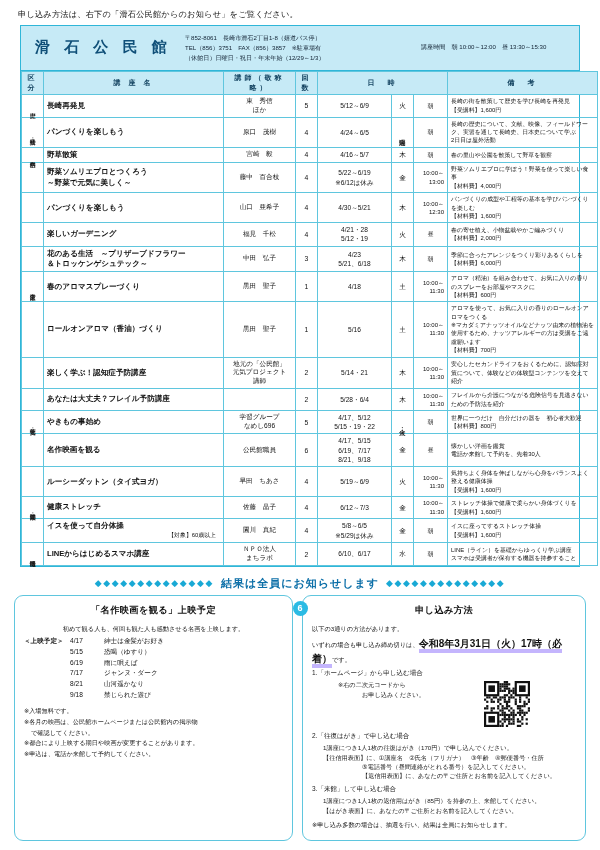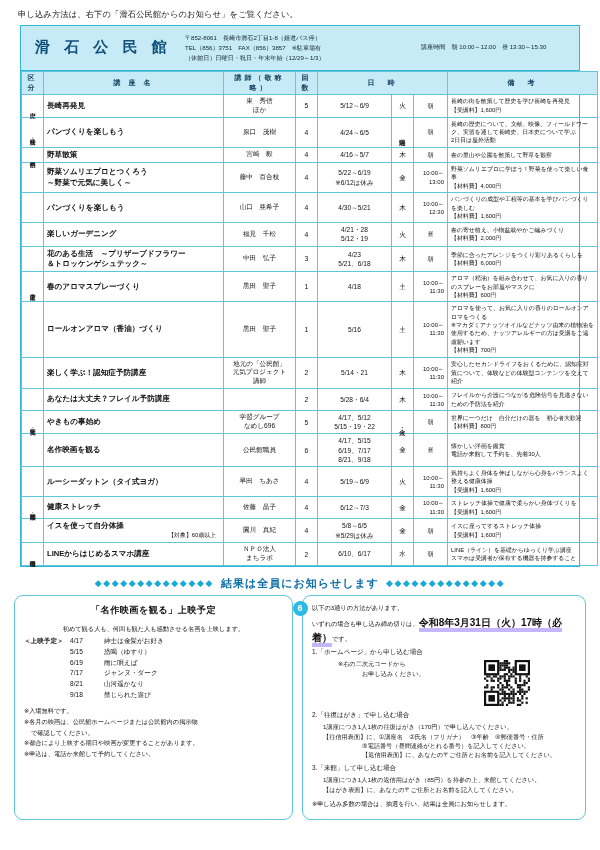--- a/index.html
+++ b/index.html
@@ -457,20 +457,21 @@
       <div class="notes" id="movie-notes">
           <p>※入場無料です。</p>
           <p>※各月の映画は、公民館ホームページまたは公民館内の掲示物</p>
           <p class="cont">で確認してください。</p>
           <p>※都合により上映する期日や映画が変更することがあります。</p>
           <p>※申込は、電話か来館して予約してください。</p>
         </div>
     </div>
 
     <div class="box right">
+      <h3>申し込み方法</h3>
       <p>以下の3通りの方法があります。</p>
       <p class="deadline">
         <span>いずれの場合も申し込み締め切りは、</span><b>令和8年3月31日（火）17時（必着）</b><span>です。</span>
       </p>
       <div id="apply-steps">
           <div class="step">
             <div class="shead">1.「ホームページ」から申し込む場合</div>
             <div class="qr-row">
               <div class="qr-text">
                 <div class="sline ind2">※右の二次元コードから</div>

